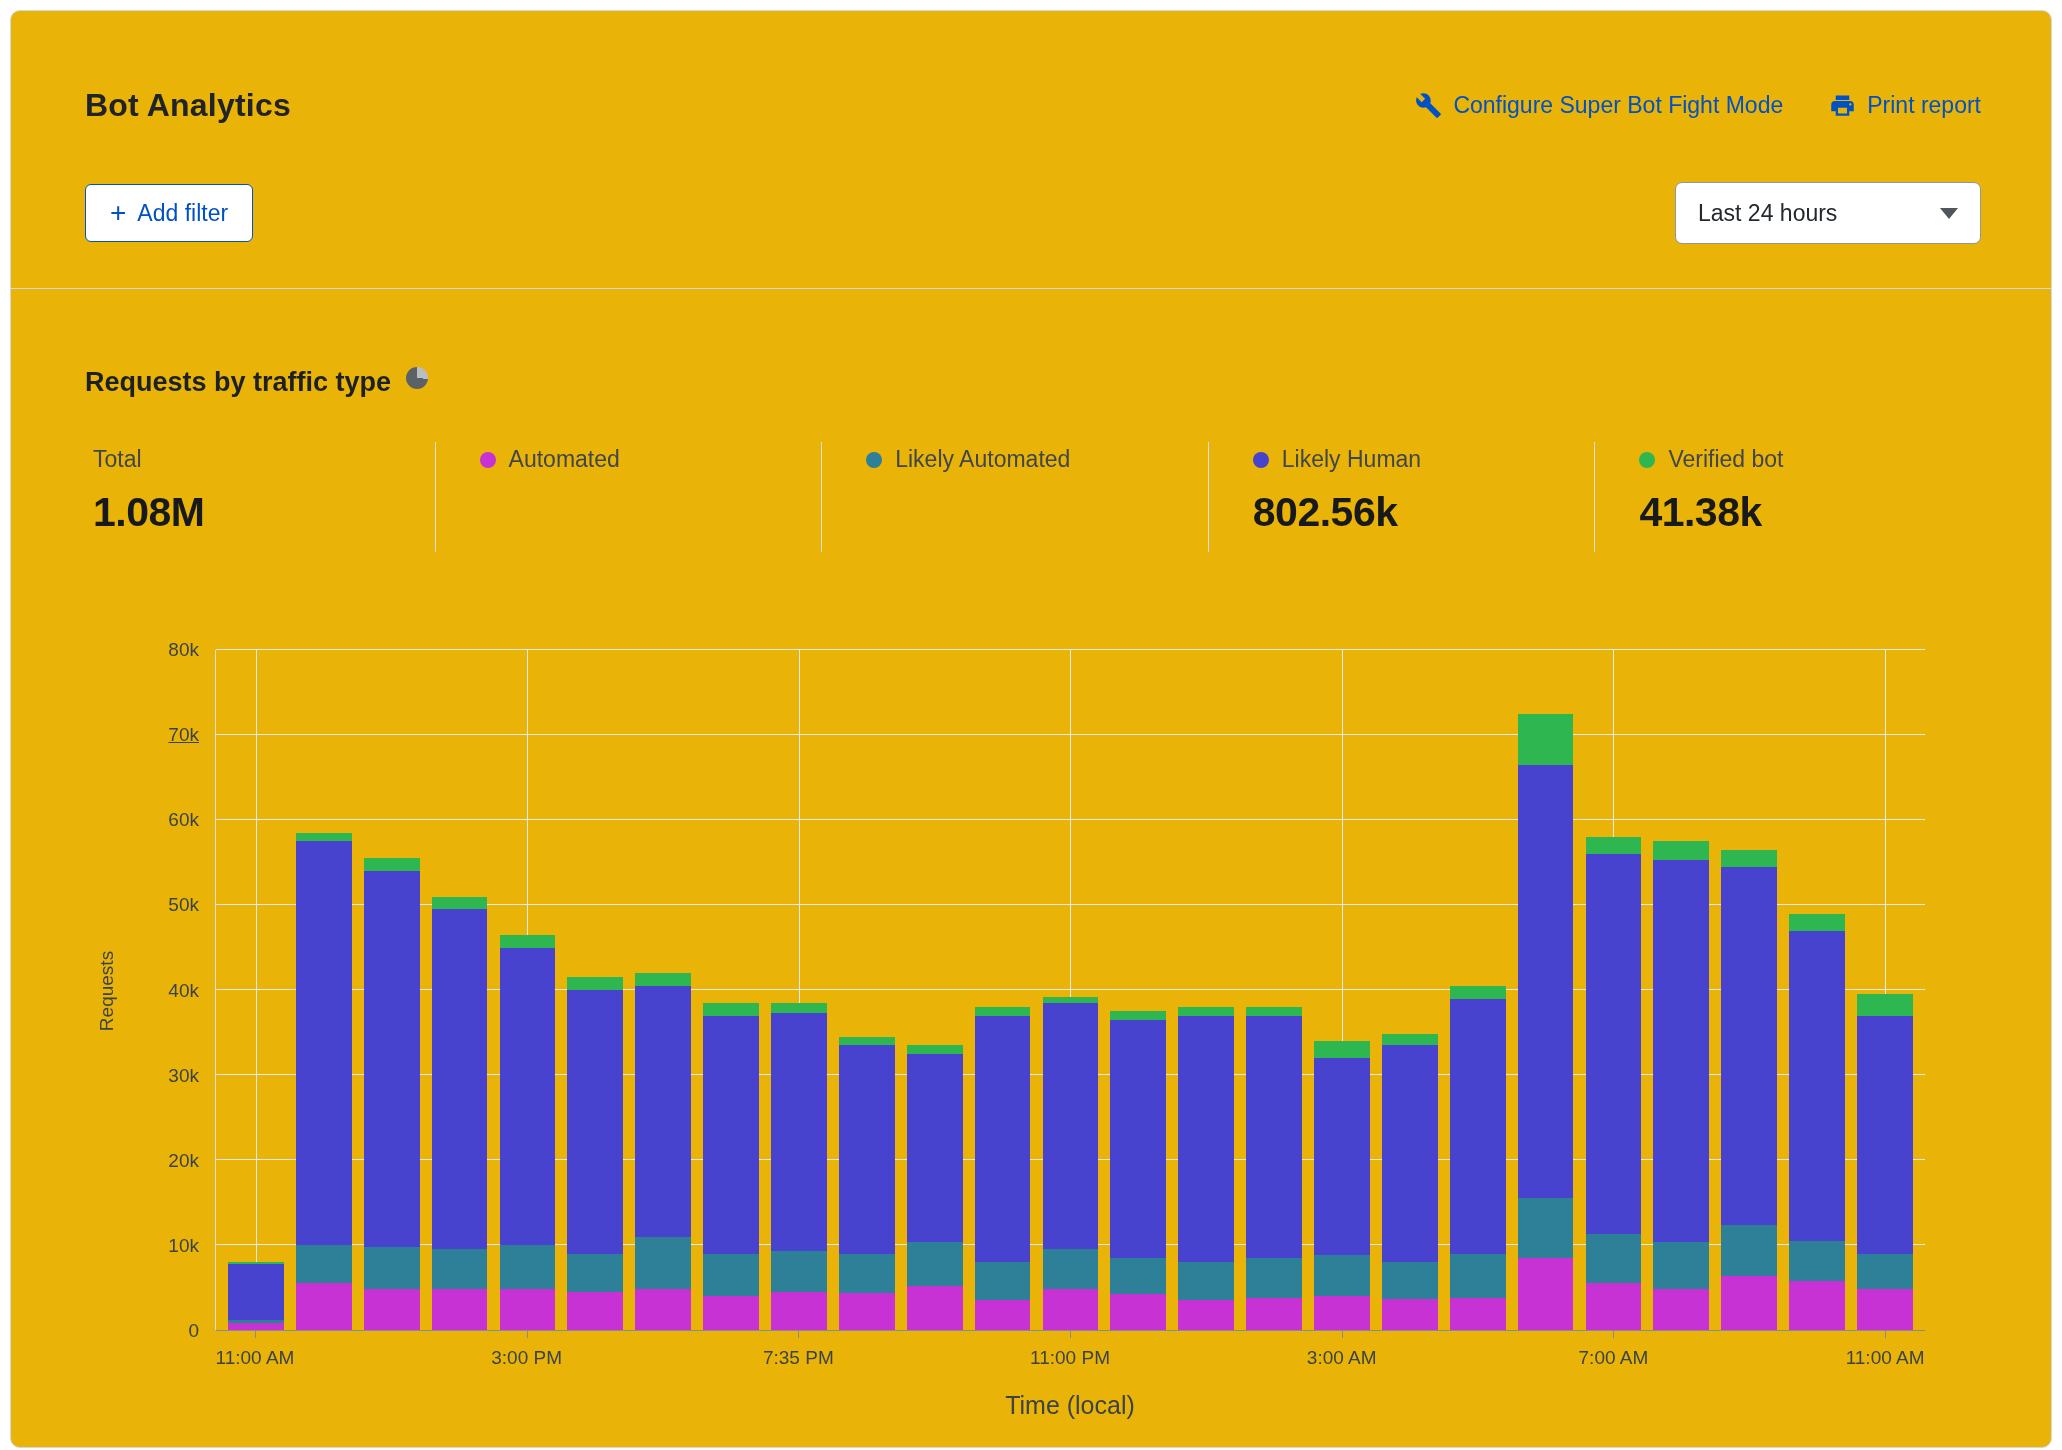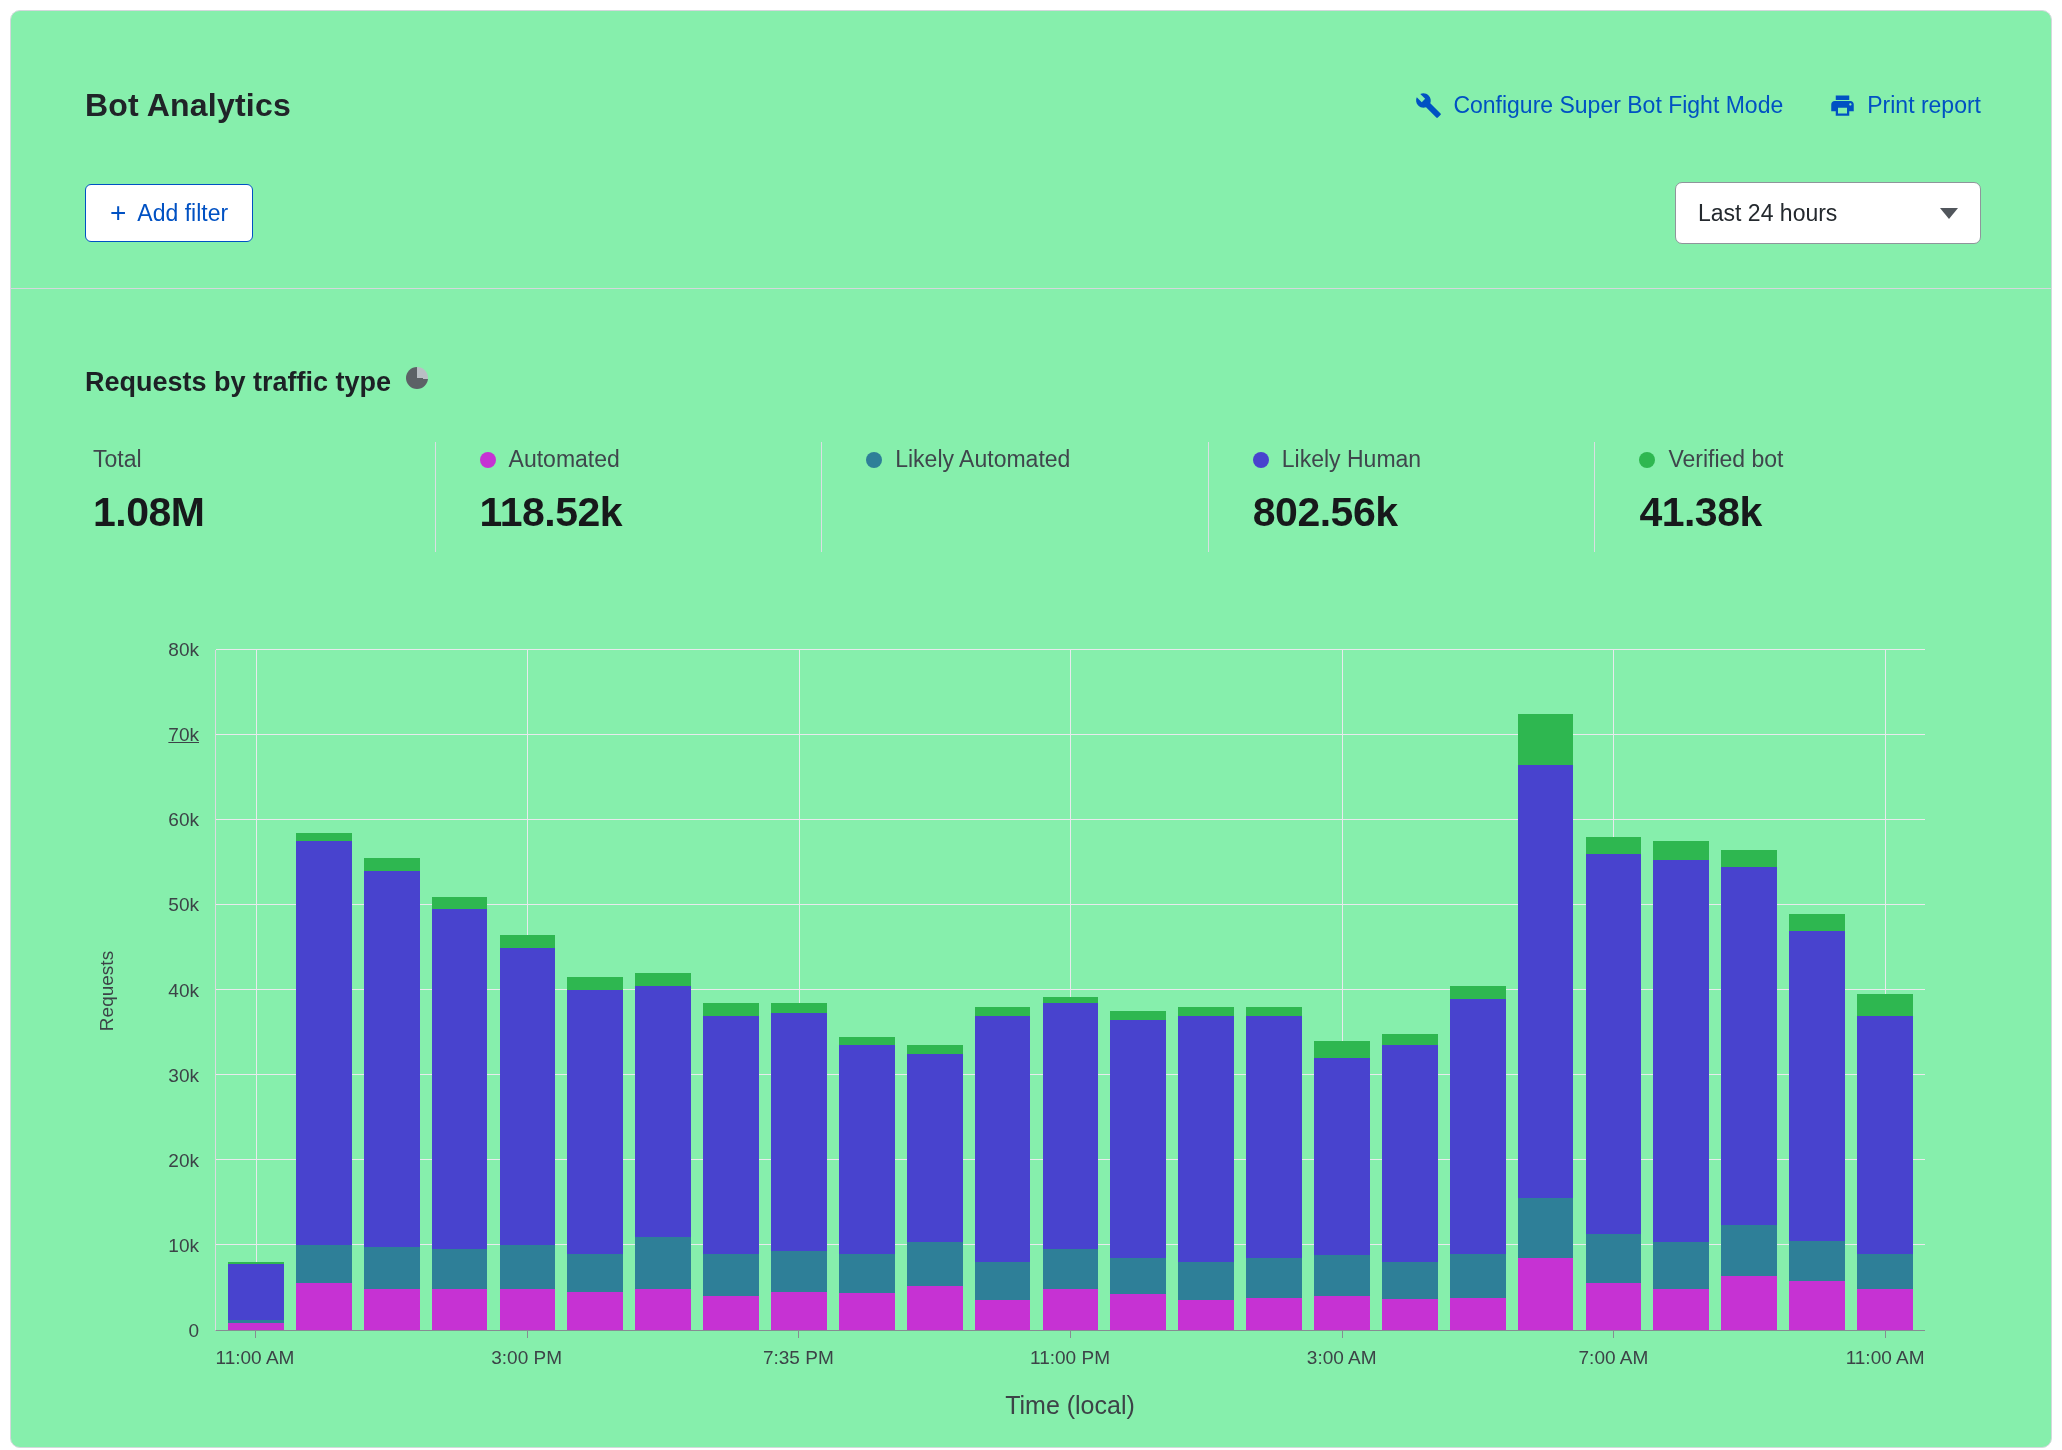--- a/index.html
+++ b/index.html
@@ -1,18 +1,18 @@
 <!DOCTYPE html>
 <html><head>
 <meta charset="utf-8">
 <style>
   * { margin:0; padding:0; box-sizing:border-box; }
   html,body { width:2062px; height:1450px; background:#ffffff; font-family:"Liberation Sans", sans-serif; color:#24292e; overflow:hidden; }
 
-  .card { position:absolute; left:10px; top:10px; width:2042px; height:1438px; background:#86efac;
+  .card { position:absolute; left:10px; top:10px; width:2042px; height:1438px; background:#eab308;
           border:1px solid #d4d8dc; border-radius:10px; }
 
   
   .card-header { padding:76px 70px 0 74px; height:278px; border-bottom:1px solid #d4d8dc; }
   .header-top { display:flex; justify-content:space-between; align-items:center; }
   h1 { font-size:32px; font-weight:700; color:#202428; letter-spacing:0.2px; }
   .header-links { display:flex; align-items:center; gap:46px; }
   .hlink { display:flex; align-items:center; gap:11px; color:#0051c3; font-size:23px; cursor:pointer; text-decoration:none; }
   .hlink svg { display:block; }
 
@@ -114,21 +114,20 @@
         <div class="stat-label-row">
             <span>Total</span>
           </div>
         <div class="stat-value">1.08M</div>
       </div>
       <div class="stat">
         <div class="stat-label-row">
           <span class="stat-dot" style="background: rgb(198, 50, 211);"></span>
           <span>Automated</span>
         </div>
-        <div class="stat-value">118.52k</div>
       </div>
       <div class="stat">
         <div class="stat-label-row">
           <span class="stat-dot" style="background: rgb(46, 127, 152);"></span>
           <span>Likely Automated</span>
         </div>
       </div>
       <div class="stat">
         <div class="stat-label-row">
           <span class="stat-dot" style="background: rgb(72, 67, 206);"></span>

